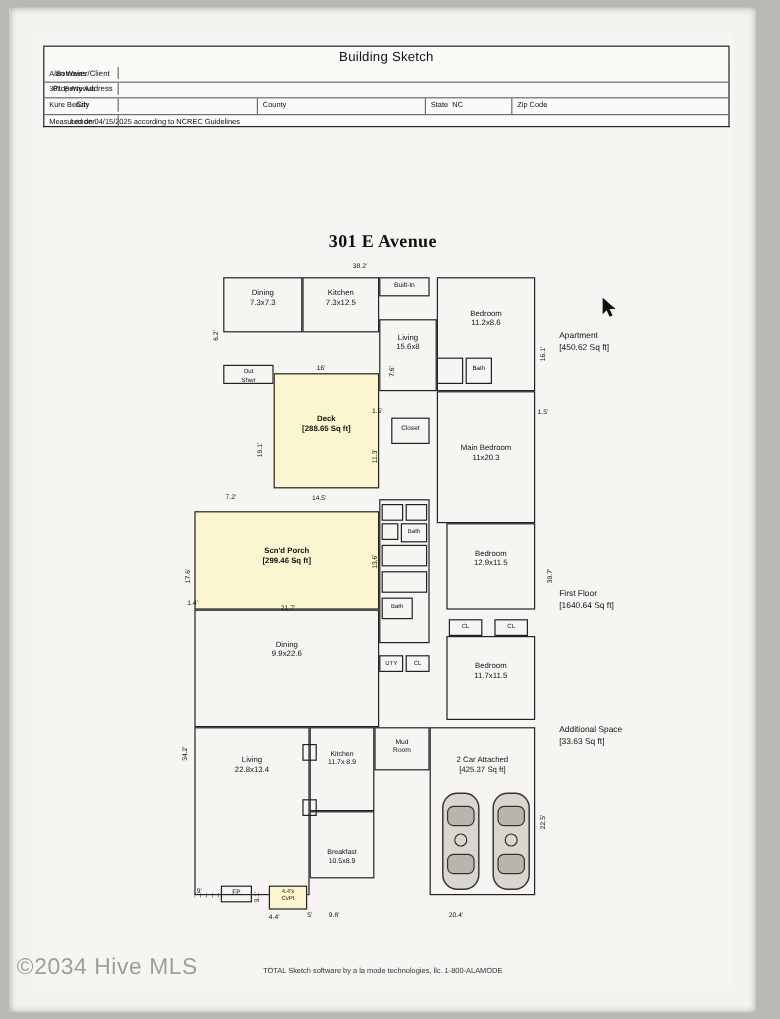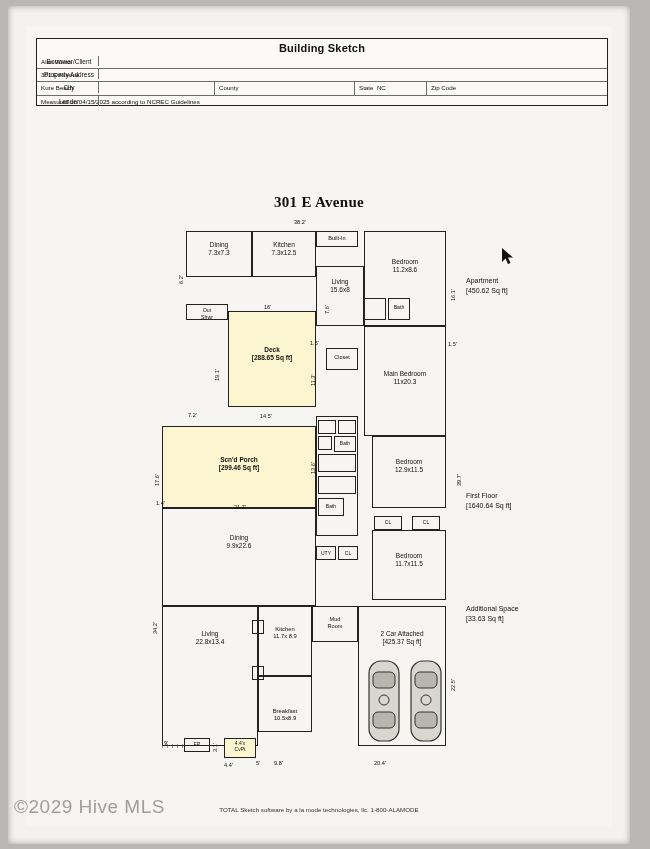--- a/index.html
+++ b/index.html
@@ -19,21 +19,21 @@
   #paper-inner{
     position:absolute;left:18px;top:20px;width:586px;height:800px;
     background:#f6f5f1;
   }
   
   #title-bar{
     position:absolute;left:28px;top:32px;width:570px;height:18px;
     border:1px solid #222;background:#fbfaf7;
     display:flex;align-items:center;justify-content:center;
   }
-  #title-bar .t{font-size:11px;font-weight:bold;letter-spacing:.2px;color:#111;}
+  #title-bar .t{font-size:11px;font-weight:normal;letter-spacing:.2px;color:#111;}
   
   #info-table{
     position:absolute;left:28px;top:50px;width:570px;height:49px;
     border:1px solid #222;border-top:none;background:#fbfaf7;
     font-size:6.2px;color:#111;
   }
   #info-table .row{display:flex;height:12.2px;border-bottom:1px solid #6d6d6d;}
   #info-table .row:last-child{border-bottom:none;}
   #info-table .lbl{width:62px;padding:2px 0 0 3px;border-right:1px solid #6d6d6d;box-sizing:border-box;}
   #info-table .val{padding:2px 0 0 4px;box-sizing:border-box;flex:1;}
@@ -272,14 +272,14 @@
       <span>Additional Space</span><br><span>[33.63 Sq ft]</span>
     </div>
 
     <svg style="position:absolute;left:476px;top:222px;" width="12" height="17" viewBox="0 0 12 17">
       <polygon points="0,0 0,14 3.5,10.5 6,16 8.5,15 6,9.5 11,9.5" fill="#111"></polygon>
     </svg>
 
     <div id="footer">TOTAL Sketch software by a la mode technologies, llc. 1-800-ALAMODE</div>
   </div>
 
-  <div id="watermark">©2029 Hive MLS</div>
+  <div id="watermark">©2034 Hive MLS</div>
 </div>
 
 </body></html>

